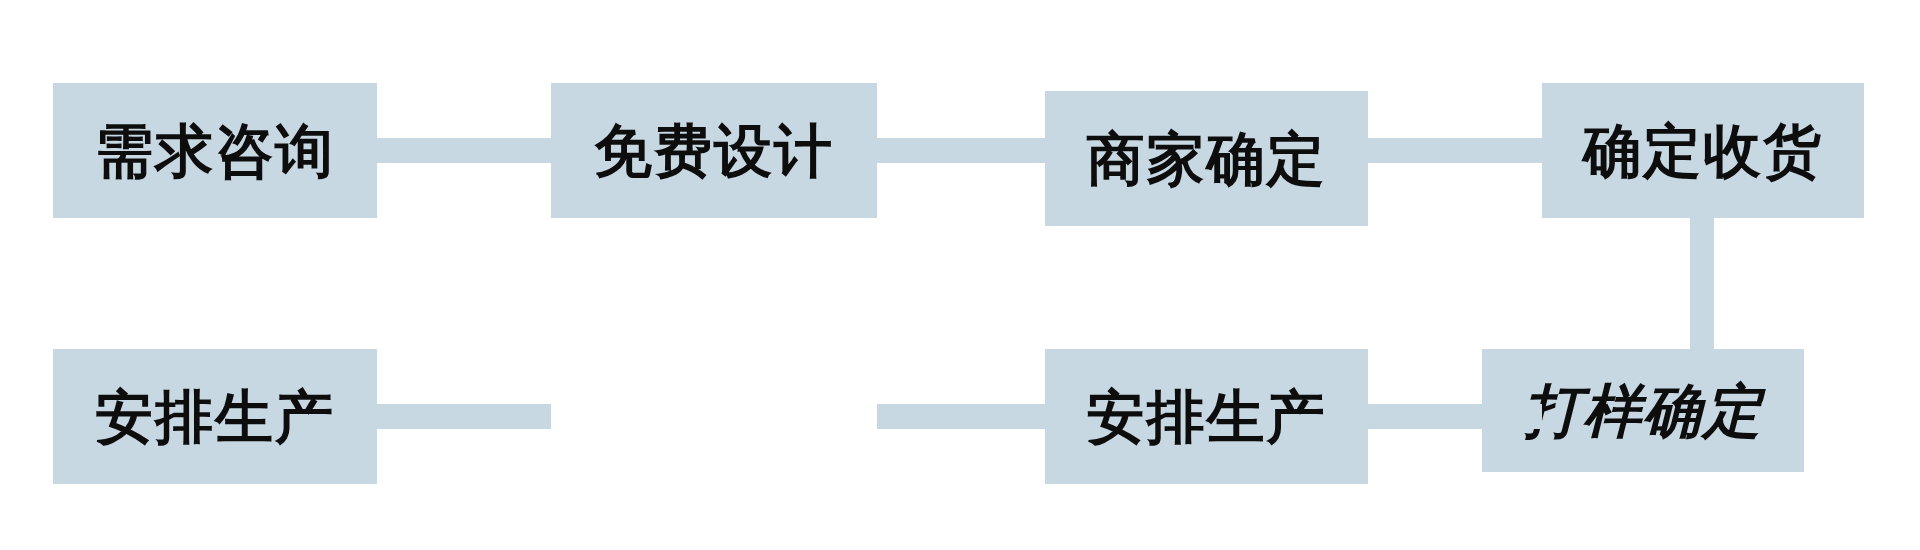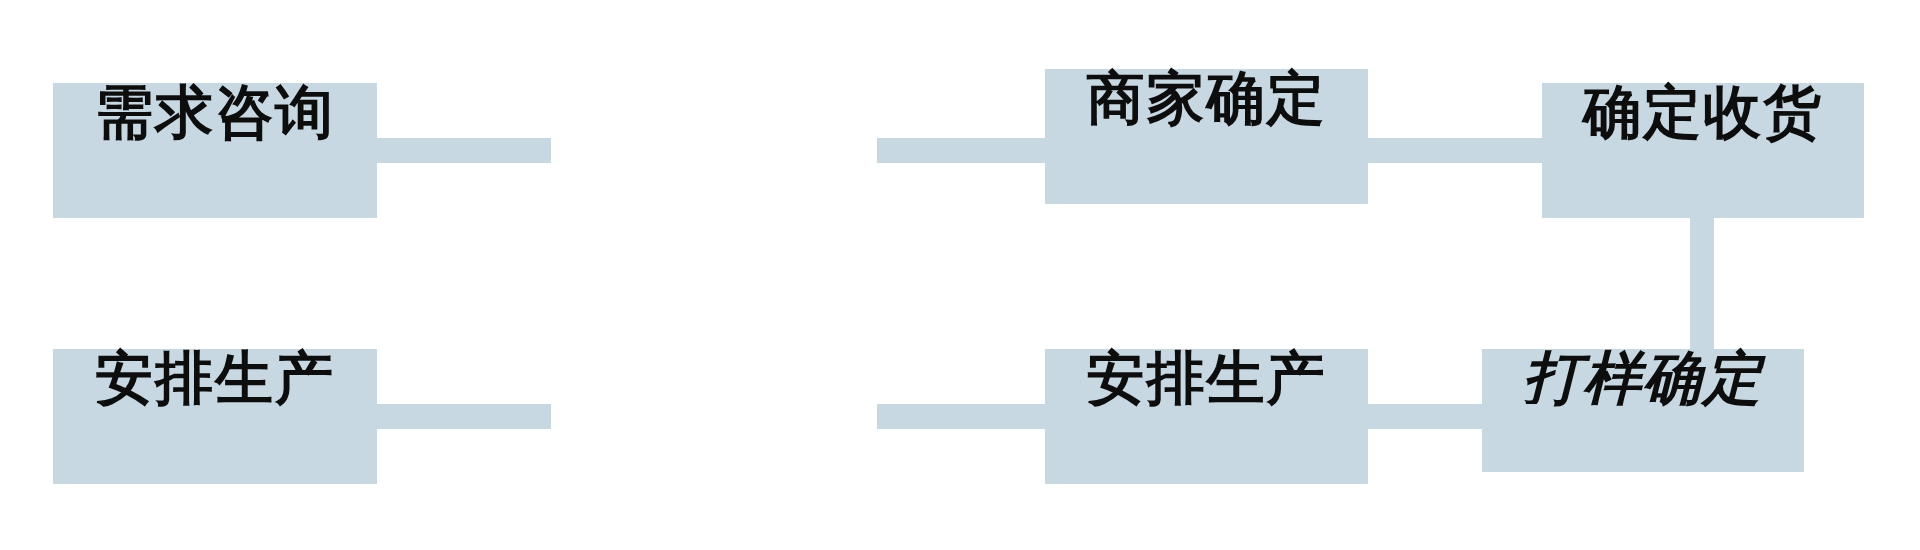--- a/index.html
+++ b/index.html
@@ -15,21 +15,21 @@
     position: relative;
     width: 1920px;
     height: 550px;
     background: #ffffff;
     overflow: hidden;
   }
   .node {
     position: absolute;
     box-sizing: border-box;
     display: flex;
-    align-items: flex-start;
+    align-items: center;
     justify-content: center;
     background: #c8d8e2;
     color: #0d0d0d;
     font-size: 58px;
     font-weight: 700;
     letter-spacing: 2px;
     line-height: 1;
     white-space: nowrap;
     user-select: none;
   }
@@ -49,22 +49,25 @@
 </style>
 </head>
 <body>
 
 <div id="canvas">
 
   <div class="node" style="left:53px;  top:83px;  width:324px; height:135px;">
     <span class="node-label">需求咨询</span>
   </div>
 
+  <div class="node" style="left:551px; top:83px;  width:326px; height:135px;">
+    <span class="node-label">免费设计</span>
+  </div>
 
-  <div class="node" style="left:1045px; top:69px; width:323px; height:135px;">
+  <div class="node" style="left:1045px; top:91px; width:323px; height:135px;">
     <span class="node-label">商家确定</span>
   </div>
 
   <div class="node" style="left:1542px; top:83px; width:322px; height:135px;">
     <span class="node-label">确定收货</span>
   </div>
 
   <div class="node" style="left:1482px; top:349px; width:322px; height:123px;font-style:italic;">
     <span class="node-label">打样确定</span>
   </div>

